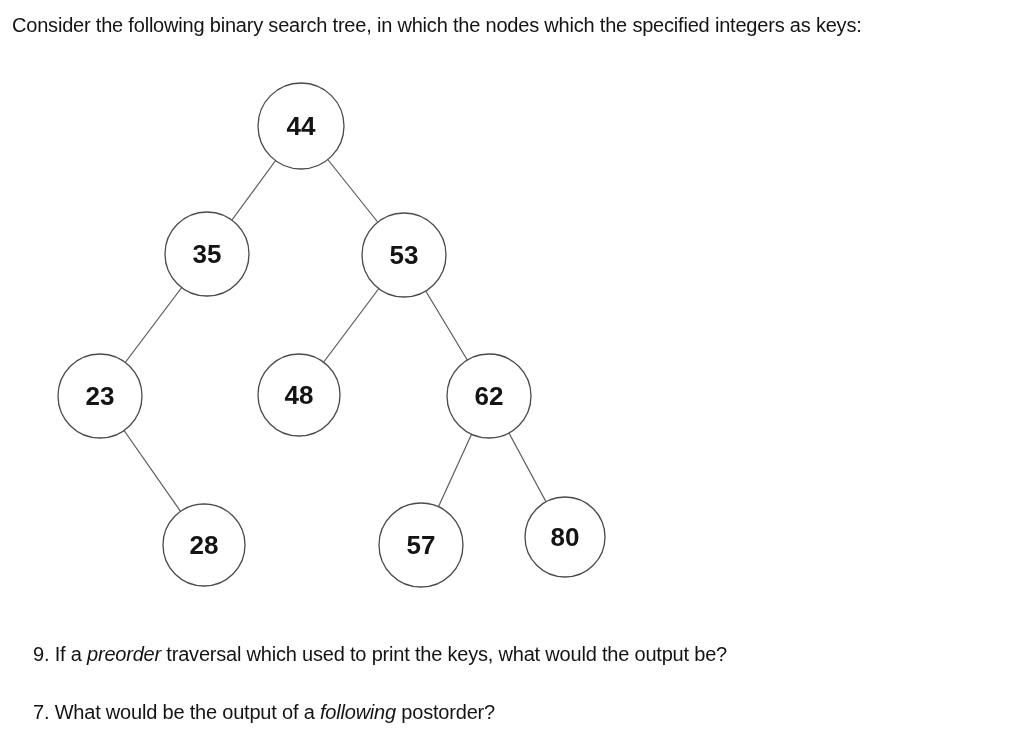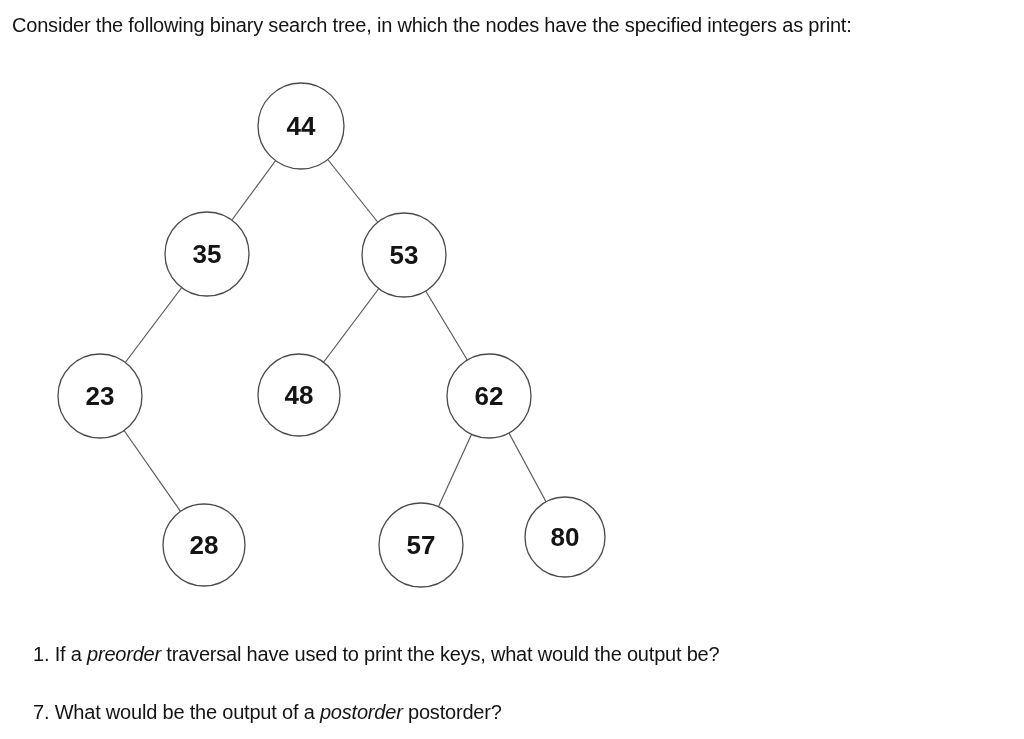--- a/index.html
+++ b/index.html
@@ -46,21 +46,21 @@
     letter-spacing: -0.2px;
     white-space: nowrap;
   }
   .question-1 { top: 642px; }
   .question-2 { top: 700px; }
   .question em { font-style: italic; }
 </style>
 </head>
 <body>
 
-<p class="intro">Consider the following binary search tree, in which the nodes have the specified integers as print:</p>
+<p class="intro">Consider the following binary search tree, in which the nodes which the specified integers as keys:</p>
 
 <svg class="tree-svg" viewBox="0 0 1024 739" xmlns="http://www.w3.org/2000/svg">
     <line x1="301" y1="126" x2="207" y2="254" stroke="#5a5a5a" stroke-width="1.2"></line>
     <line x1="301" y1="126" x2="404" y2="255" stroke="#5a5a5a" stroke-width="1.2"></line>
     <line x1="207" y1="254" x2="100" y2="396" stroke="#5a5a5a" stroke-width="1.2"></line>
     <line x1="404" y1="255" x2="299" y2="395" stroke="#5a5a5a" stroke-width="1.2"></line>
     <line x1="404" y1="255" x2="489" y2="396" stroke="#5a5a5a" stroke-width="1.2"></line>
     <line x1="100" y1="396" x2="204" y2="545" stroke="#5a5a5a" stroke-width="1.2"></line>
     <line x1="489" y1="396" x2="421" y2="545" stroke="#5a5a5a" stroke-width="1.2"></line>
     <line x1="489" y1="396" x2="565" y2="537" stroke="#5a5a5a" stroke-width="1.2"></line>
@@ -96,15 +96,15 @@
       <circle cx="421" cy="545" r="42" fill="#ffffff" stroke="#4a4a4a" stroke-width="1.3"></circle>
       <text x="421" y="545" text-anchor="middle" dominant-baseline="central" fill="#141414" class="node-label">57</text>
     </g>
     <g>
       <circle cx="565" cy="537" r="40" fill="#ffffff" stroke="#4a4a4a" stroke-width="1.3"></circle>
       <text x="565" y="537" text-anchor="middle" dominant-baseline="central" fill="#141414" class="node-label">80</text>
     </g>
   </svg>
 
 <div>
-  <p class="question question-1"><span>1. If a </span><em>preorder</em><span> traversal have used to print the keys, what would the output be?</span></p>
-  <p class="question question-2"><span>7. What would be the output of a </span><em>postorder</em><span> postorder?</span></p>
+  <p class="question question-1"><span>9. If a </span><em>preorder</em><span> traversal which used to print the keys, what would the output be?</span></p>
+  <p class="question question-2"><span>7. What would be the output of a </span><em>following</em><span> postorder?</span></p>
 </div>
 
 </body></html>

